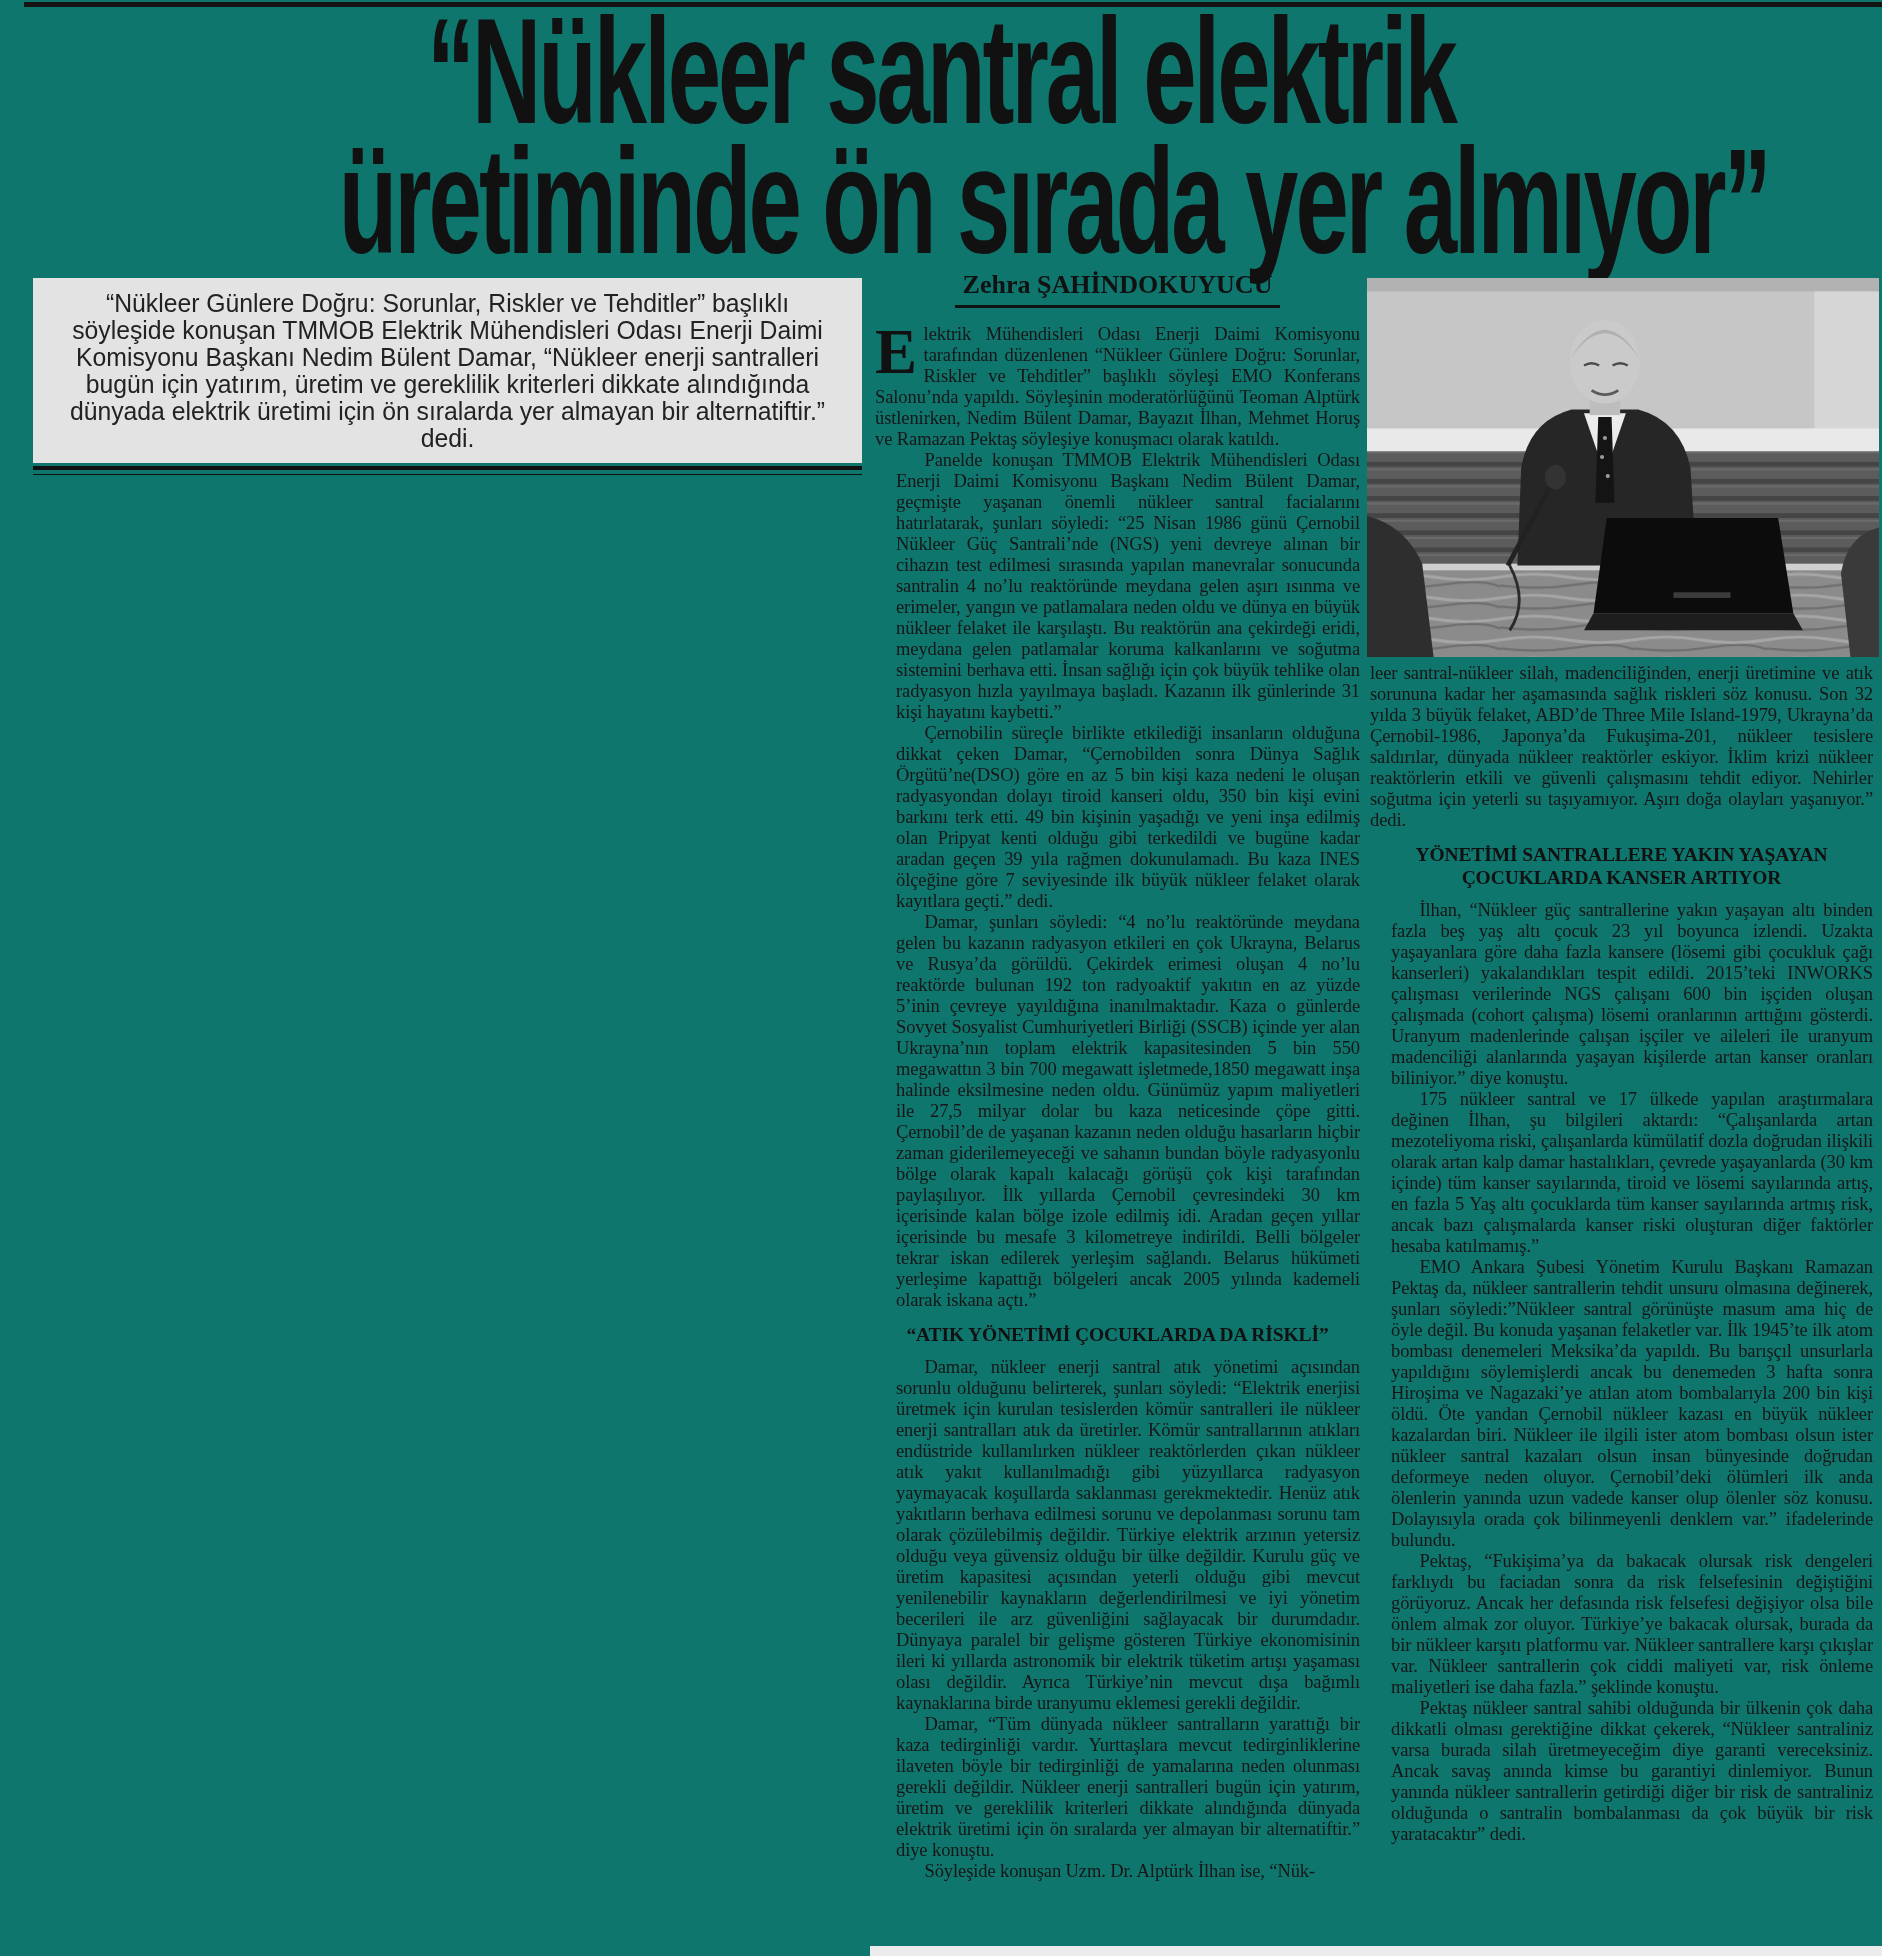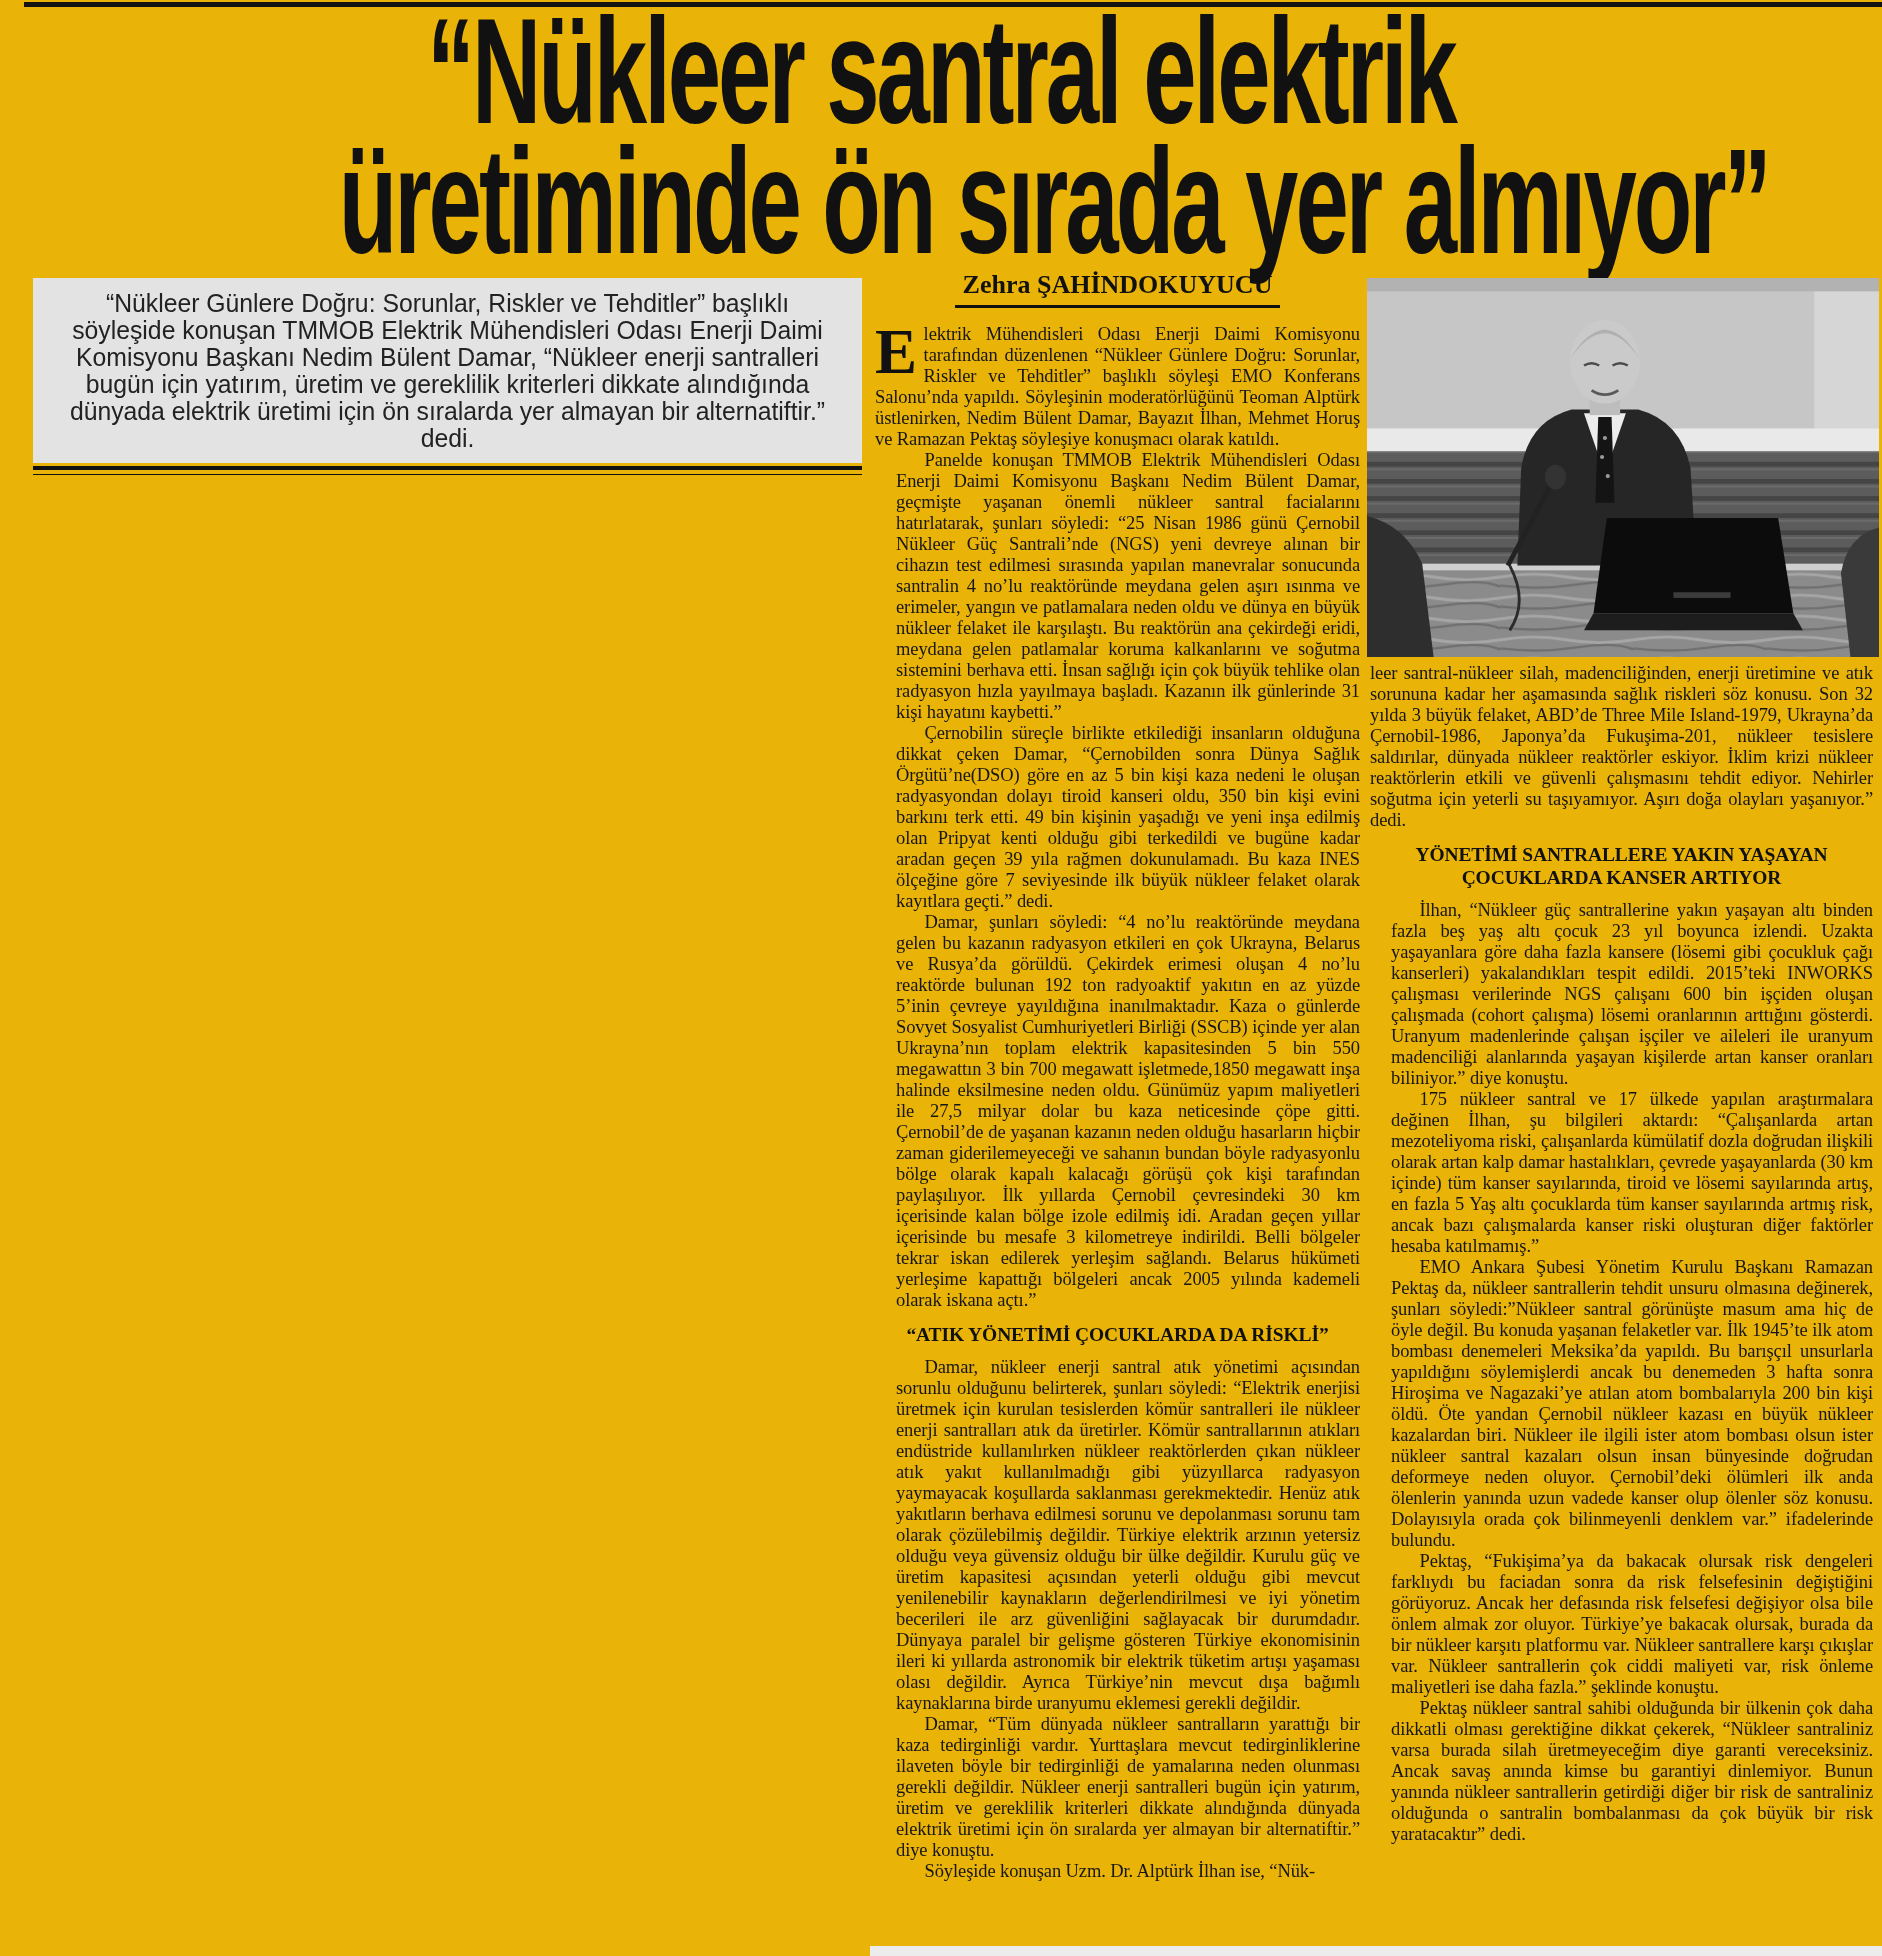--- a/index.html
+++ b/index.html
@@ -1,19 +1,19 @@
 <!DOCTYPE html>
 <html lang="tr" style="font-size:15px"><head>
 <meta charset="utf-8">
 <style>
   * { margin:0; padding:0; box-sizing:border-box; }
   html,body { background:#9a9a9a; }
   .page {
     position:relative; width:1882px; height:1956px; margin:0 auto;
-    background:#eab308; overflow:hidden;
+    background:#0f766e; overflow:hidden;
     font-family:"Liberation Serif", serif; color:#1a1a1a;
   }
   .top-rule { position:absolute; left:24px; top:1.9px; width:1858px; height:4.8px; background:#141414; }
 
   
   .headline { position:absolute; left:0; top:5.7px; width:100%; text-align:center;
     font-family:"Liberation Sans", sans-serif; font-weight:bold; color:#111; }
   .hl-line { font-size:150px; line-height:130px; letter-spacing:-4.8px; white-space:nowrap;
     transform:scaleX(0.64); transform-origin:50% 50%; }
 

